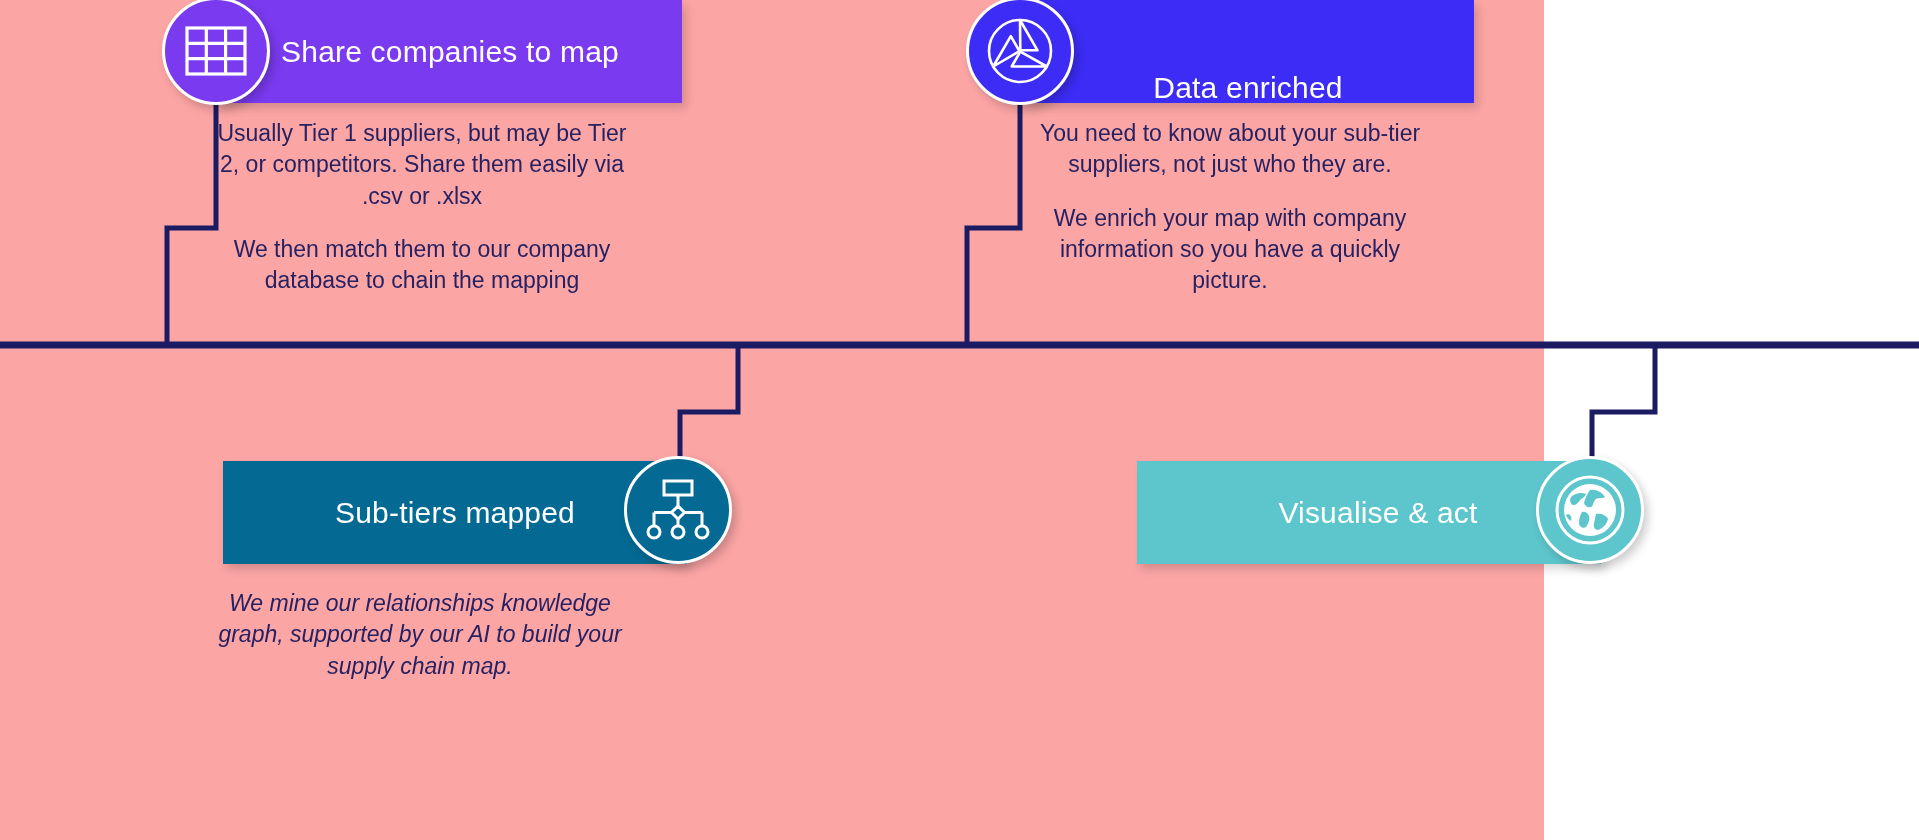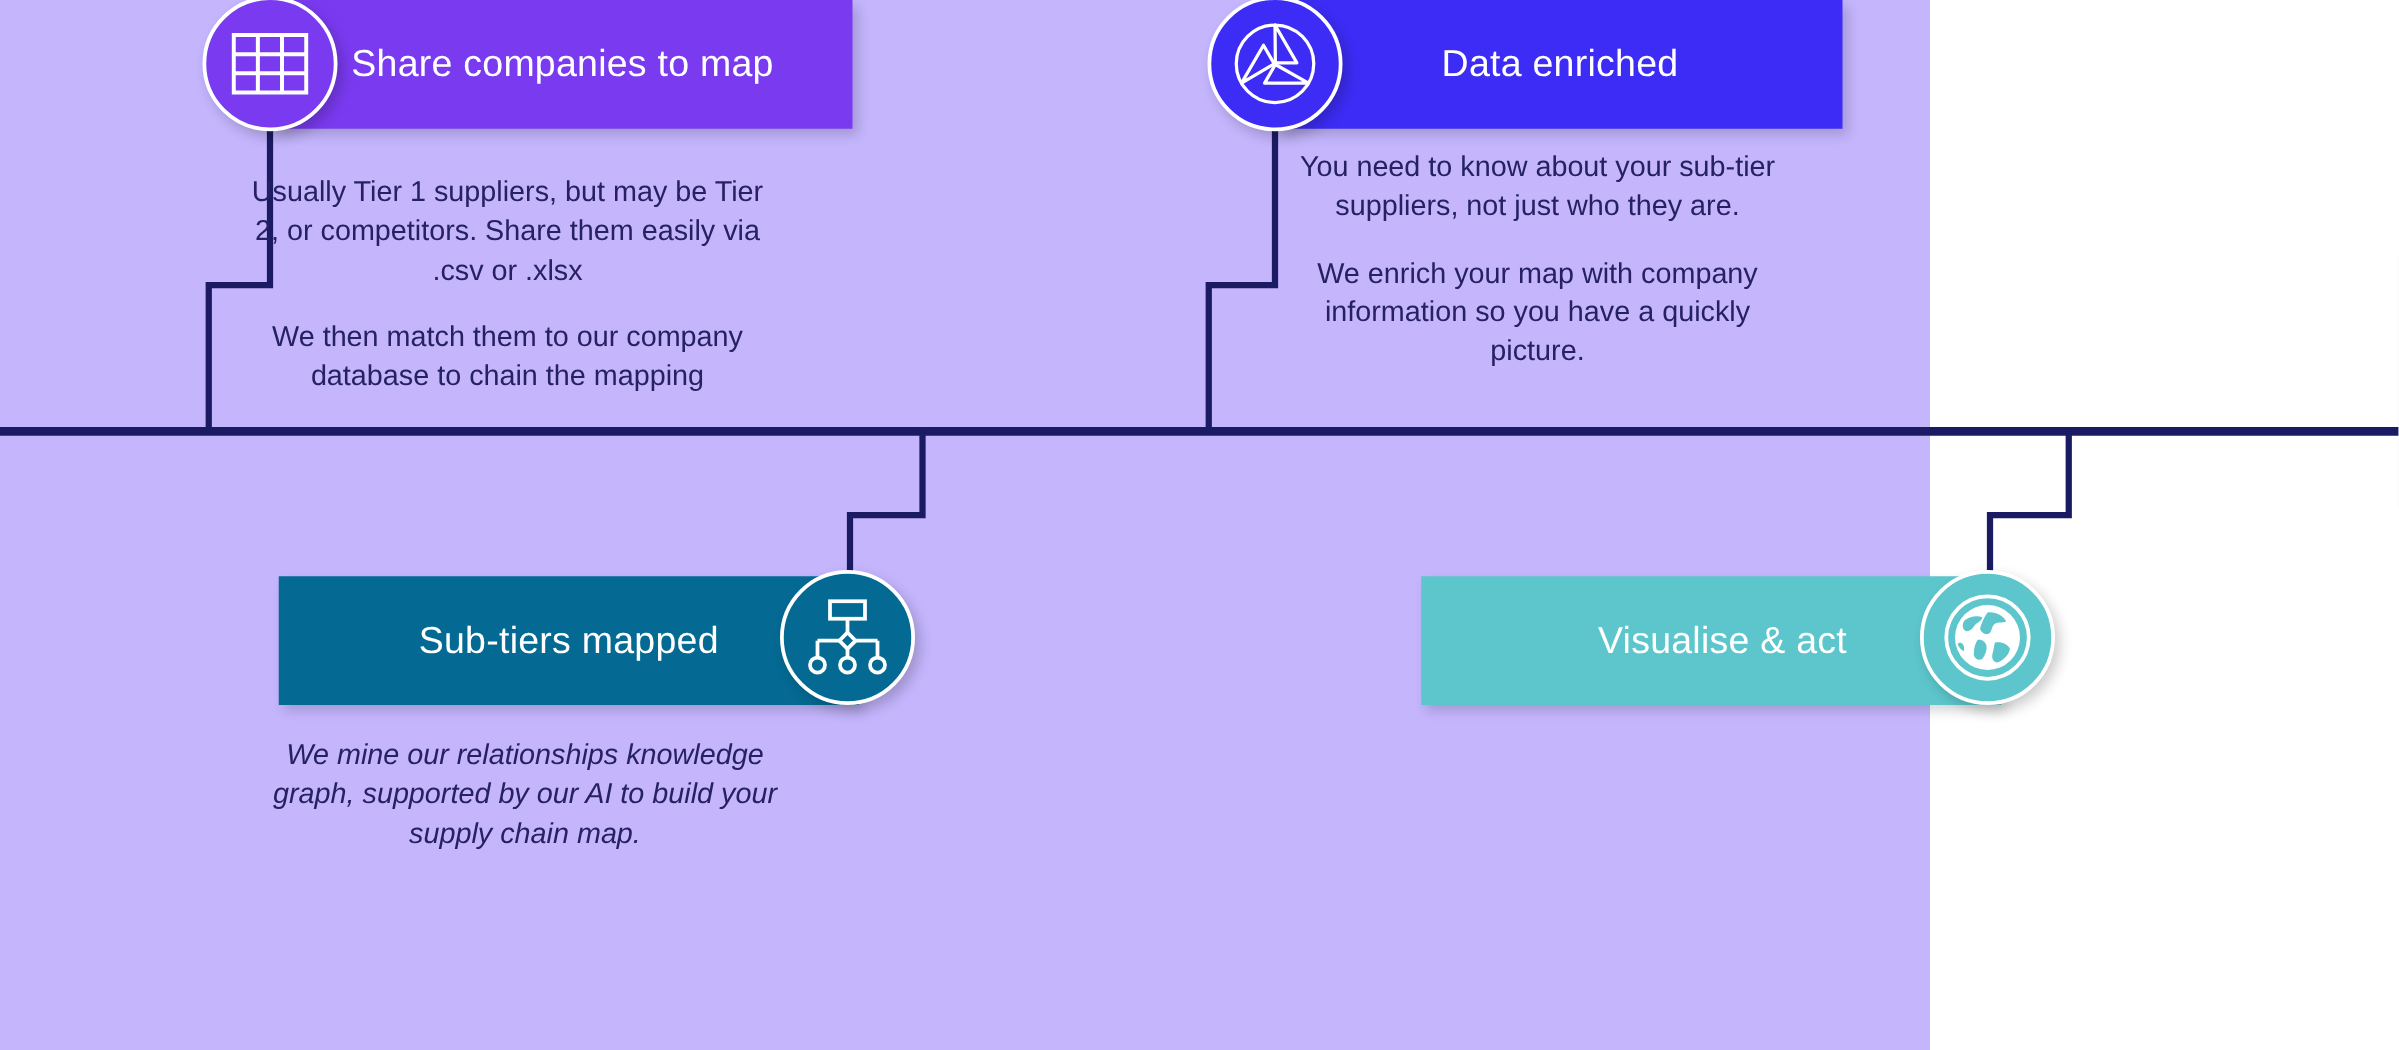--- a/index.html
+++ b/index.html
@@ -7,21 +7,21 @@
     width: 1919px;
     height: 840px;
     background: #ffffff;
     font-family: "Liberation Sans", sans-serif;
     overflow: hidden;
   }
   #stage {
     position: relative;
     width: 1544px;
     height: 840px;
-    background: #c4b5fd;
+    background: #fca5a5;
   }
 
   
   #connectors {
     position: absolute;
     left: 0; top: 0;
     width: 1919px; height: 840px;
     pointer-events: none;
   }
 
@@ -65,21 +65,21 @@
     color: #262262;
     font-size: 23px;
     line-height: 1.36;
   }
   .body-text p + p { margin-top: 22px; }
 
   
   
   #card-share .bar      { left: 218px; top: 0px;  width: 464px; }
   #card-share .icon-circle { left: 162px; top: -3px; }
-  #card-share .body-text  { left: 196px; top: 118px; width: 420px; margin-top: 20px; }
+  #card-share .body-text  { left: 212px; top: 118px; width: 420px; }
 
   
   #card-enriched .bar   { left: 1022px; top: 0px; width: 452px; }
   #card-enriched .icon-circle { left: 966px; top: -3px; }
   #card-enriched .body-text { left: 1020px; top: 118px; width: 420px; }
 
   
   #card-subtiers .bar   { left: 223px; top: 461px; width: 464px; }
   #card-subtiers .icon-circle { left: 624px; top: 456px; }
   #card-subtiers .body-text { left: 200px; top: 588px; width: 440px; font-style: italic; }
@@ -120,21 +120,21 @@
         <line x1="2" y1="32.6" x2="60" y2="32.6" stroke="#ffffff" stroke-width="3.2"></line>
       </svg>
     </div>
     <div class="body-text">
       <p>Usually Tier 1 suppliers, but may be Tier 2, or competitors. Share them easily via .csv or .xlsx</p>
       <p>We then match them to our company database to chain the mapping</p>
     </div>
   </div>
 
   <div class="card" id="card-enriched">
-    <div class="bar" style="background:#3D2CF5;">
+    <div class="bar" style="background:#3D2CF5;align-items:flex-end;">
       <span class="bar-title">Data enriched</span>
     </div>
     <div class="icon-circle" style="background:#3D2CF5;">
       <svg width="70" height="70" viewBox="0 0 70 70">
         <circle cx="35" cy="35" r="31" fill="none" stroke="#ffffff" stroke-width="2.6"></circle>
         <g fill="none" stroke="#ffffff" stroke-width="2.6" stroke-linejoin="round">
           <path d="M 35 4 L 52.5 34.3 L 35.3 34.3 Z"></path>
           <path d="M 61.8 50.5 L 26.7 50.5 L 35.3 35.6 Z"></path>
           <path d="M 8.2 50.5 L 25.8 20.2 L 34.4 35.1 Z"></path>
         </g>

